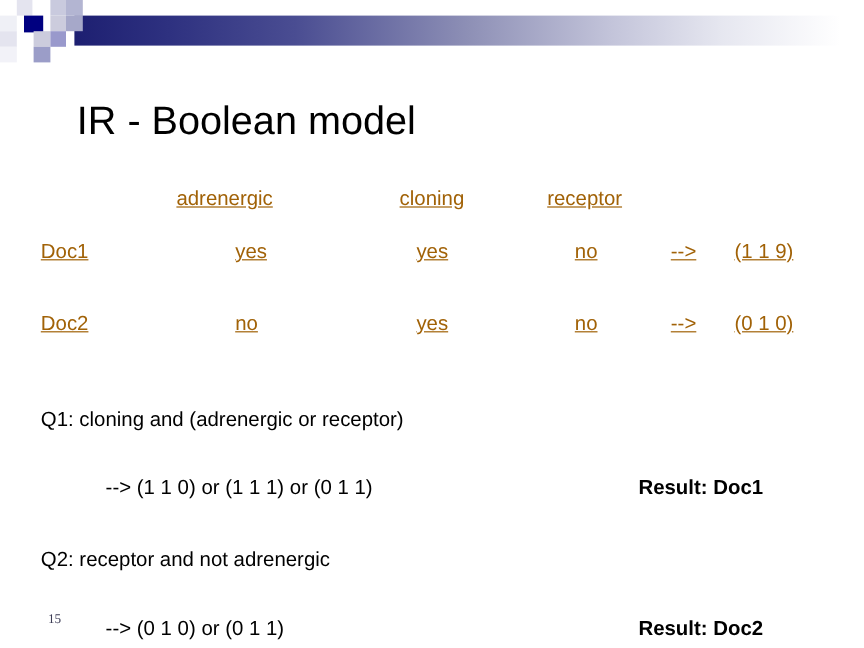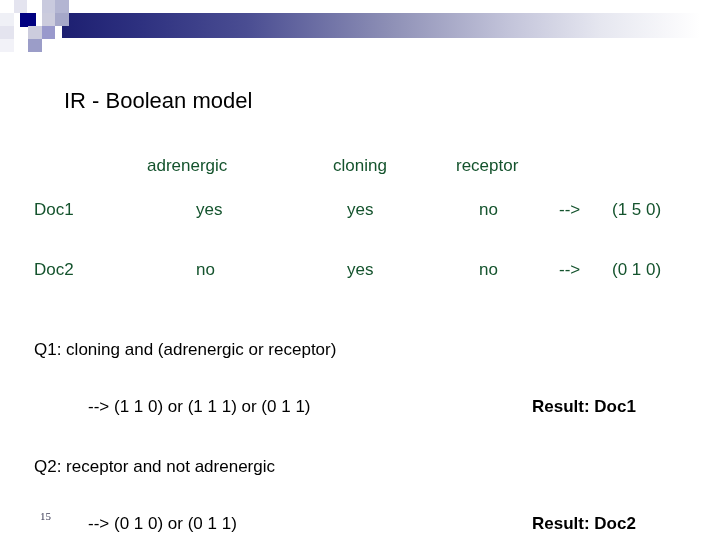--- a/index.html
+++ b/index.html
@@ -41,21 +41,21 @@
   }
   .deco-sq {
     position: absolute;
   }
 
   
   #page-title {
     position: absolute;
     left: 64px;
     top: 82px;
-    font-size: 22px;
+    font-size: 33px;
     line-height: 38px;
     letter-spacing: 0px;
     color: #000000;
     white-space: nowrap;
   }
 
   
   #term-doc-matrix {
     position: absolute;
     left: 0;
@@ -64,21 +64,22 @@
   }
   .matrix-row {
     position: relative;
     height: 60px;
   }
   .cell {
     position: absolute;
     font-size: 17px;
     line-height: 20px;
     white-space: nowrap;
-    color: #14532d;
+    color: #a16207;
+    text-decoration: underline;
   }
   
   .col-doc     { left: 34px;  }
   .col-arrow   { left: 559px; }
   .col-vector  { left: 612px; }
 
   .hdr-term0 { left: 147px; }
   .hdr-term1 { left: 333px; }
   .hdr-term2 { left: 456px; }
 
@@ -164,21 +165,21 @@
     <div class="cell hdr-term1">cloning</div>
     <div class="cell hdr-term2">receptor</div>
   </div>
 
   <div class="matrix-row">
     <div class="cell col-doc">Doc1</div>
     <div class="cell val-term0">yes</div>
     <div class="cell val-term1">yes</div>
     <div class="cell val-term2">no</div>
     <div class="cell col-arrow">--&gt;</div>
-    <div class="cell col-vector">(1 5 0)</div>
+    <div class="cell col-vector">(1 1 9)</div>
   </div>
 
   <div class="matrix-row">
     <div class="cell col-doc">Doc2</div>
     <div class="cell val-term0">no</div>
     <div class="cell val-term1">yes</div>
     <div class="cell val-term2">no</div>
     <div class="cell col-arrow">--&gt;</div>
     <div class="cell col-vector">(0 1 0)</div>
   </div>

